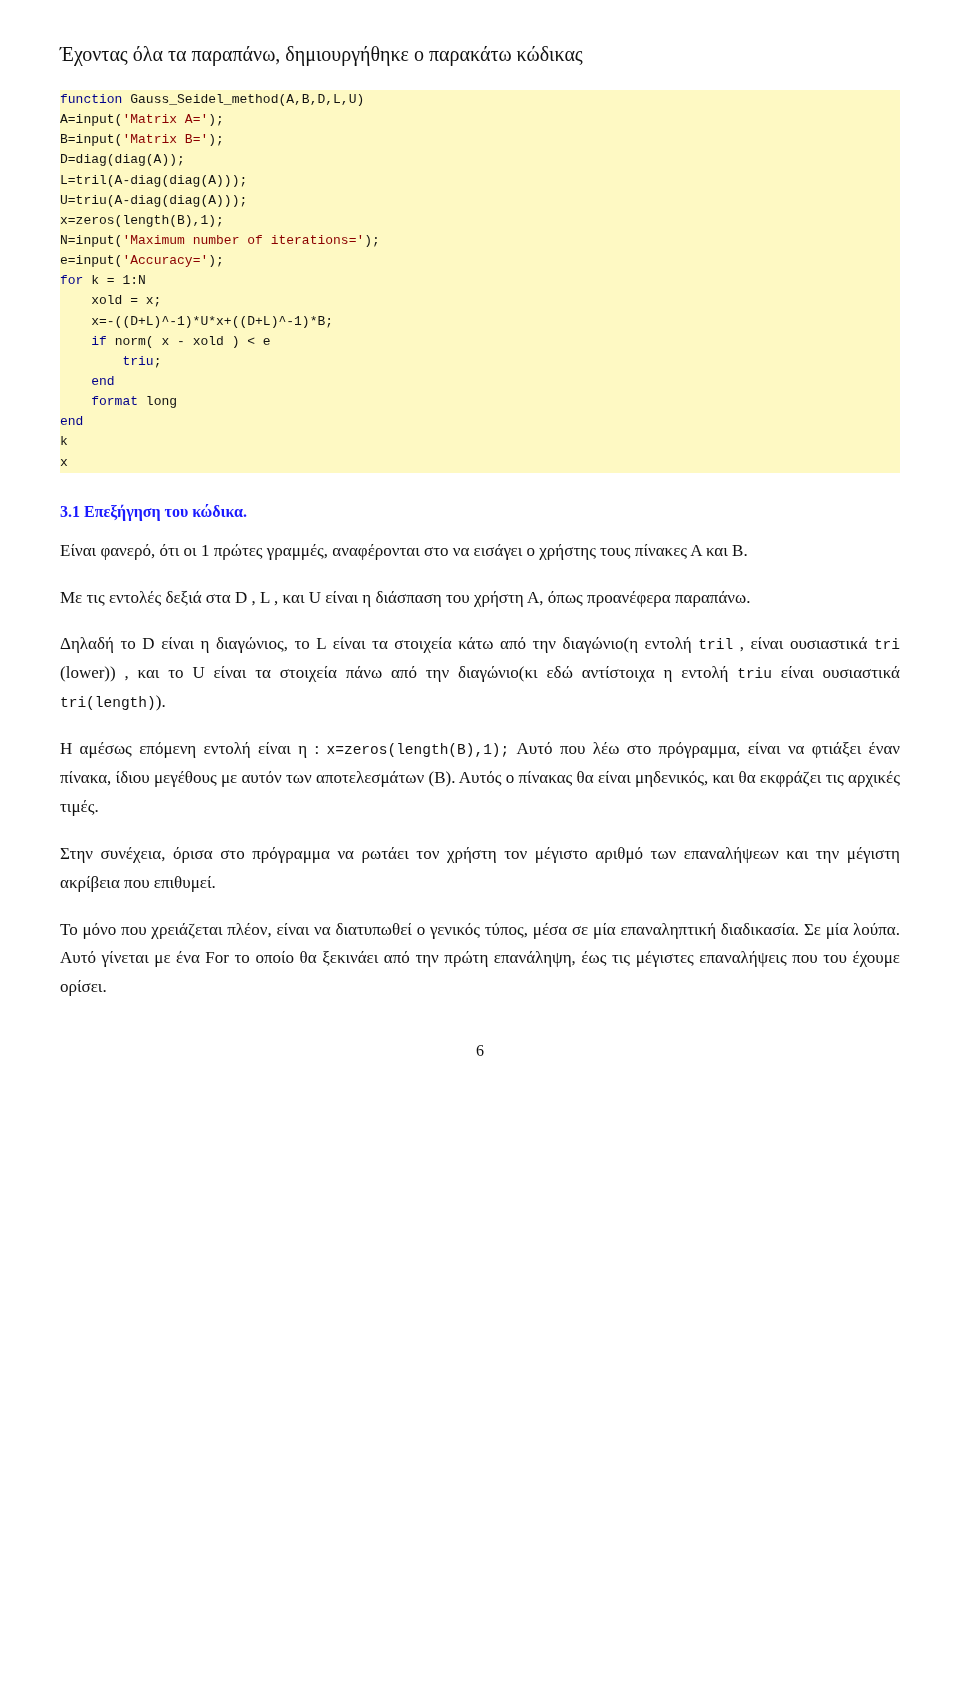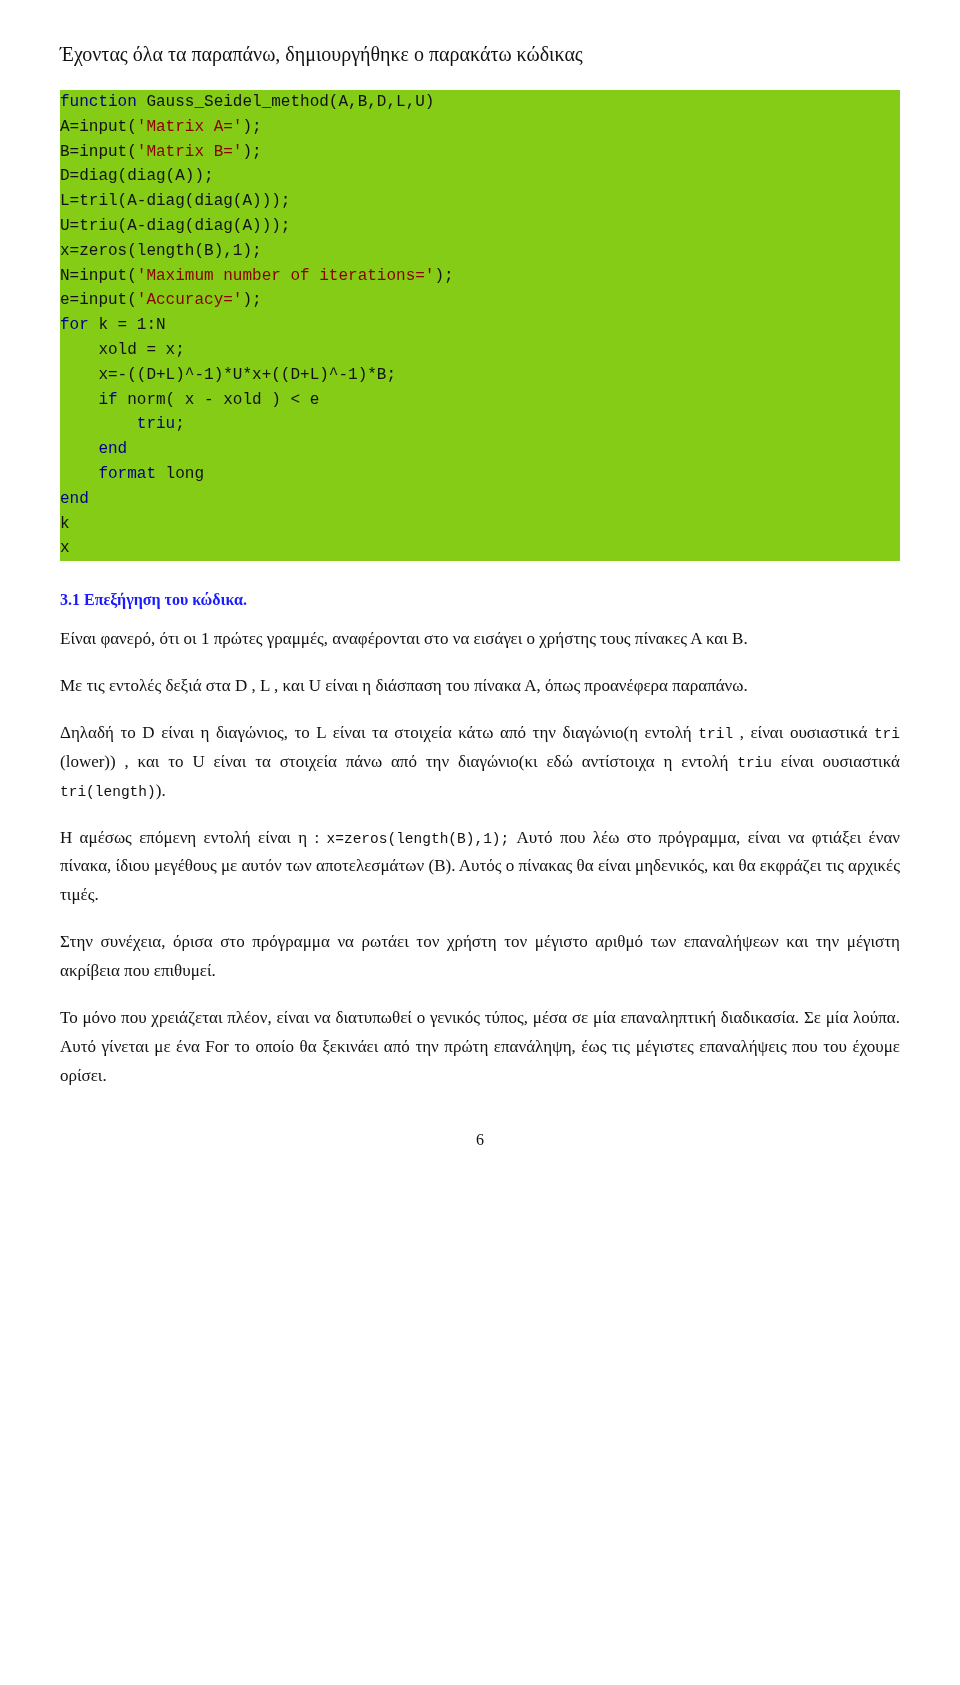--- a/index.html
+++ b/index.html
@@ -13,22 +13,22 @@
       padding: 40px 60px 60px 60px;
     }
     .page-title {
       font-size: 20px;
       font-weight: normal;
       margin-bottom: 22px;
       line-height: 1.4;
     }
     .code-block {
       font-family: 'Courier New', Courier, monospace;
-      font-size: 16px;
-      background: #84cc16;
+      font-size: 13px;
+      background: #fef9c3;
       color: #111;
       line-height: 1.55;
       margin-bottom: 30px;
       white-space: pre;
     }
     .code-keyword { color: #00008B; font-weight: normal; }
     .code-string { color: #8B0000; }
     .section-heading {
       font-size: 16px;
       font-weight: bold;
@@ -76,21 +76,21 @@
     <span class="code-keyword">end</span>
     <span class="code-keyword">format</span> long
 <span class="code-keyword">end</span>
 k
 x</div>
 
 <h2 class="section-heading">3.1 Επεξήγηση του κώδικα.</h2>
 
 <p class="paragraph">Είναι φανερό, ότι οι 1 πρώτες γραμμές, αναφέρονται στο να εισάγει ο χρήστης τους πίνακες Α και Β.</p>
 
-<p class="paragraph">Με τις εντολές δεξιά στα D , L , και U είναι η διάσπαση του πίνακα Α, όπως προανέφερα παραπάνω.</p>
+<p class="paragraph">Με τις εντολές δεξιά στα D , L , και U είναι η διάσπαση του χρήστη Α, όπως προανέφερα παραπάνω.</p>
 
 <p class="paragraph">Δηλαδή το D είναι η διαγώνιος, το L είναι τα στοιχεία κάτω από την διαγώνιο(η εντολή <span class="inline-code">tril</span> , είναι ουσιαστικά <span class="inline-code">tri</span> (lower)) , και το U είναι τα στοιχεία πάνω από την διαγώνιο(κι εδώ αντίστοιχα η εντολή <span class="inline-code">triu</span> είναι ουσιαστικά <span class="inline-code">tri(length)</span>).</p>
 
 <p class="paragraph">Η αμέσως επόμενη εντολή είναι η : <span class="inline-code">x=zeros(length(B),1);</span> Αυτό που λέω στο πρόγραμμα, είναι να φτιάξει έναν πίνακα, ίδιου μεγέθους με αυτόν των αποτελεσμάτων (Β). Αυτός ο πίνακας θα είναι μηδενικός, και θα εκφράζει τις αρχικές τιμές.</p>
 
 <p class="paragraph">Στην συνέχεια, όρισα στο πρόγραμμα να ρωτάει τον χρήστη τον μέγιστο αριθμό των επαναλήψεων και την μέγιστη ακρίβεια που επιθυμεί.</p>
 
 <p class="paragraph">Το μόνο που χρειάζεται πλέον, είναι να διατυπωθεί ο γενικός τύπος, μέσα σε μία επαναληπτική διαδικασία. Σε μία λούπα. Αυτό γίνεται με ένα For το οποίο θα ξεκινάει από την πρώτη επανάληψη, έως τις μέγιστες επαναλήψεις που του έχουμε ορίσει.</p>
 
 <div class="page-number">6</div>

